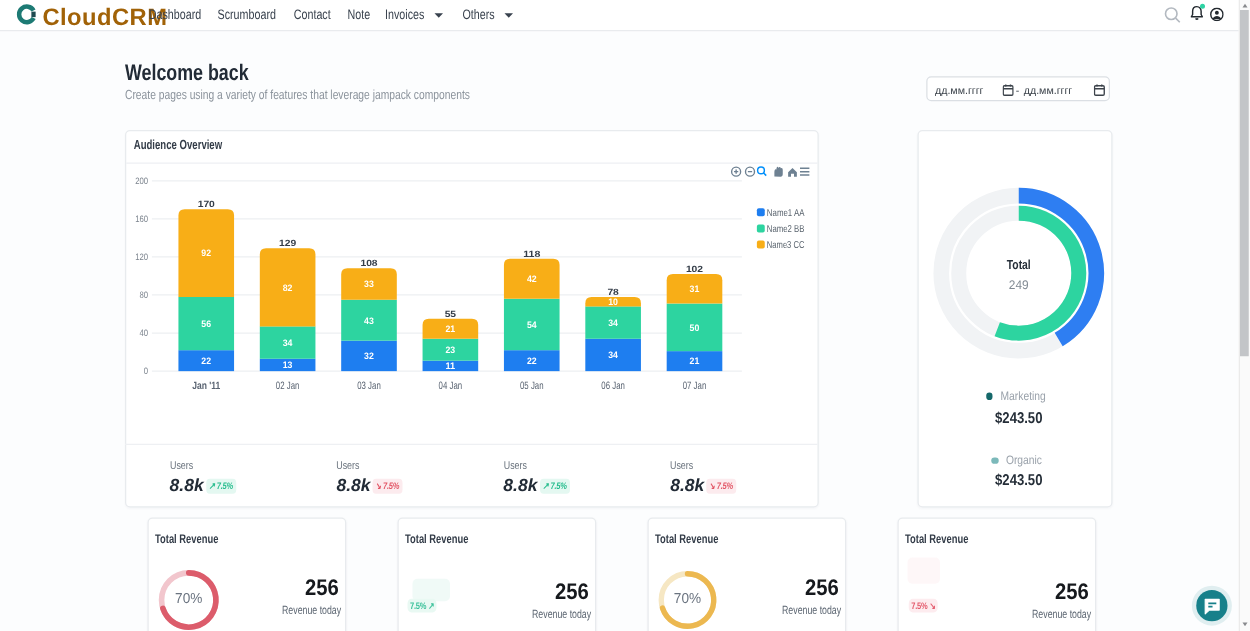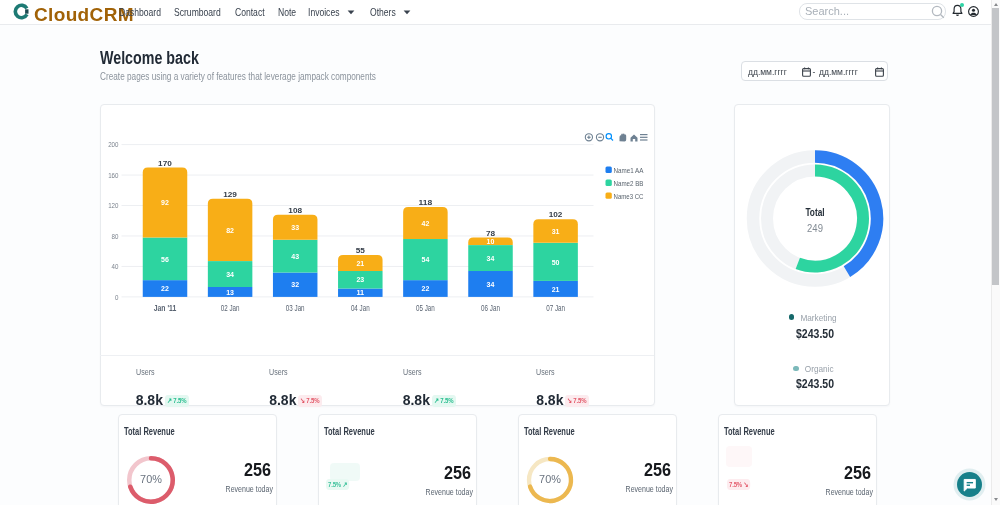--- a/index.html
+++ b/index.html
@@ -21,21 +21,21 @@
 
 #welcome-h { position:absolute; left:100px; top:48.1px; font-size:18px; font-weight:bold; color:#222b36;
   transform:scaleX(0.793); transform-origin:0 0; white-space:nowrap; }
 #welcome-s { position:absolute; left:100px; top:69.5px; font-size:10.5px; color:#8b939c;
   transform:scaleX(0.784); transform-origin:0 0; white-space:nowrap; }
 #datebox { position:absolute; left:741px; top:61px; width:147px; height:19.5px; background:#fff;
   border:1px solid #dbdfe4; border-radius:4px; font-size:8.5px; color:#3c434b;padding-left:28px; }
 
 .ucol { position:absolute; top:10.5px; }
 .ulabel { font-size:9px; color:#68717c; transform:scaleX(0.79); transform-origin:0 0; white-space:nowrap; }
-.uval { font-size:14px; font-weight:bold; color:#222b36; margin-top:15px; white-space:nowrap; }
+.uval { font-size:14px; font-weight:bold; color:#222b36; margin-top:3px; white-space:nowrap;font-style:italic; }
 .badge { display:inline-block; transform:scaleX(0.8); transform-origin:0 50%; font-size:7.5px; font-weight:bold; border-radius:3.5px; padding:1.5px 3.5px 1.5px 2.5px;
   position:relative; top:-1.5px; margin-left:2px; letter-spacing:-0.2px; }
 .badge.g { background:#e4f8f1; color:#27bd8e; }
 .badge.r { background:#fcebee; color:#e25666; }
 
 .rlegend { position:absolute; left:3px; width:100%; display:flex; justify-content:center; align-items:center; font-size:9.8px; color:#99a1aa; height:8px; }
 .rlegend .sq { transform:scaleX(0.84); transform-origin:50% 50%; display:inline-block; }
 .rlegend .dot { width:5.5px; height:5.5px; border-radius:50%; margin-right:3px; flex:0 0 auto; }
 .rval { position:absolute; left:3px; width:100%; text-align:center; font-size:12.5px; font-weight:bold; color:#252e38;
   transform:scaleX(0.84); transform-origin:50% 50%; }
@@ -67,21 +67,20 @@
   <div class="navitem" style="left:234.5px;">Contact</div>
   <div class="navitem" style="left:277.7px;">Note</div>
   <div class="navitem" style="left:308.4px;">Invoices</div>
   <svg style="position:absolute;left:347px;top:10px" width="8" height="5" viewBox="0 0 8 5">
         <path d="M0.6 0.6 L4 4.2 L7.4 0.6 Z" fill="#39424e"></path>
       </svg>
   <div class="navitem" style="left:370px;">Others</div>
   <svg style="position:absolute;left:402.5px;top:10px" width="8" height="5" viewBox="0 0 8 5">
         <path d="M0.6 0.6 L4 4.2 L7.4 0.6 Z" fill="#39424e"></path>
       </svg>
-  <div id="search">Search...</div>
   <svg style="position:absolute;left:930.5px;top:5px" width="14" height="14" viewBox="0 0 14 14">
     <circle cx="6" cy="6" r="4.6" fill="none" stroke="#b3b9c0" stroke-width="1.3"></circle>
     <line x1="9.5" y1="9.5" x2="12.8" y2="12.8" stroke="#b3b9c0" stroke-width="1.3"></line>
   </svg>
 
   <svg style="position:absolute;left:952px;top:4px" width="11" height="13" viewBox="0 0 11 13">
     <path d="M5.5 1.3 C3.4 1.3 2.1 2.9 2.1 5 L2.1 7.6 L1.1 9.4 L9.9 9.4 L8.9 7.6 L8.9 5 C8.9 2.9 7.6 1.3 5.5 1.3 Z" fill="none" stroke="#23292f" stroke-width="1.15" stroke-linejoin="round"></path>
     <path d="M4.4 10.8 Q5.5 11.8 6.6 10.8" fill="none" stroke="#23292f" stroke-width="1.15"></path>
   </svg>
   <div style="position:absolute;left:959.7px;top:2.8px;width:4.2px;height:4.2px;border-radius:50%;background:#2ed3a4;"></div>
@@ -107,20 +106,23 @@
       <span style="position:absolute;left:77px;top:5px;">дд.мм.гггг</span>
       <svg style="position:absolute;top:5px;left:132.5px;" width="9" height="10" viewBox="0 0 9 10">
         <rect x="0.6" y="1.6" width="7.8" height="7.6" rx="1" fill="none" stroke="#3c434b" stroke-width="1.1"></rect>
         <line x1="0.6" y1="4" x2="8.4" y2="4" stroke="#3c434b" stroke-width="1.1"></line>
         <line x1="2.6" y1="0.5" x2="2.6" y2="2.2" stroke="#3c434b" stroke-width="1.1"></line>
         <line x1="6.4" y1="0.5" x2="6.4" y2="2.2" stroke="#3c434b" stroke-width="1.1"></line>
       </svg>
     </div>
 
 <div class="card" id="audcard" style="left:99.5px; top:103.5px; width:555px; height:302px;">
+  <div class="hdr">
+        <span style="transform:scaleX(0.73);">Audience Overview</span>
+      </div>
   <svg id="chart" width="553" height="224" viewBox="0 0 553 224" style="position:absolute;left:-1px;top:26.5px;">
         <line x1="21.5" y1="13.6" x2="493.5" y2="13.6" stroke="#edeff2" stroke-width="1"></line>
         <text x="8.18" y="16.2" font-size="7.5" fill="#7b838d" textLength="10.32" lengthAdjust="spacingAndGlyphs">200</text>
         <line x1="21.5" y1="44.06" x2="493.5" y2="44.06" stroke="#edeff2" stroke-width="1"></line>
         <text x="8.18" y="46.660000000000004" font-size="7.5" fill="#7b838d" textLength="10.32" lengthAdjust="spacingAndGlyphs">160</text>
         <line x1="21.5" y1="74.52" x2="493.5" y2="74.52" stroke="#edeff2" stroke-width="1"></line>
         <text x="8.18" y="77.11999999999999" font-size="7.5" fill="#7b838d" textLength="10.32" lengthAdjust="spacingAndGlyphs">120</text>
         <line x1="21.5" y1="104.97999999999999" x2="493.5" y2="104.97999999999999" stroke="#edeff2" stroke-width="1"></line>
         <text x="11.620000000000001" y="107.57999999999998" font-size="7.5" fill="#7b838d" textLength="6.88" lengthAdjust="spacingAndGlyphs">80</text>
         <line x1="21.5" y1="135.44" x2="493.5" y2="135.44" stroke="#edeff2" stroke-width="1"></line>

